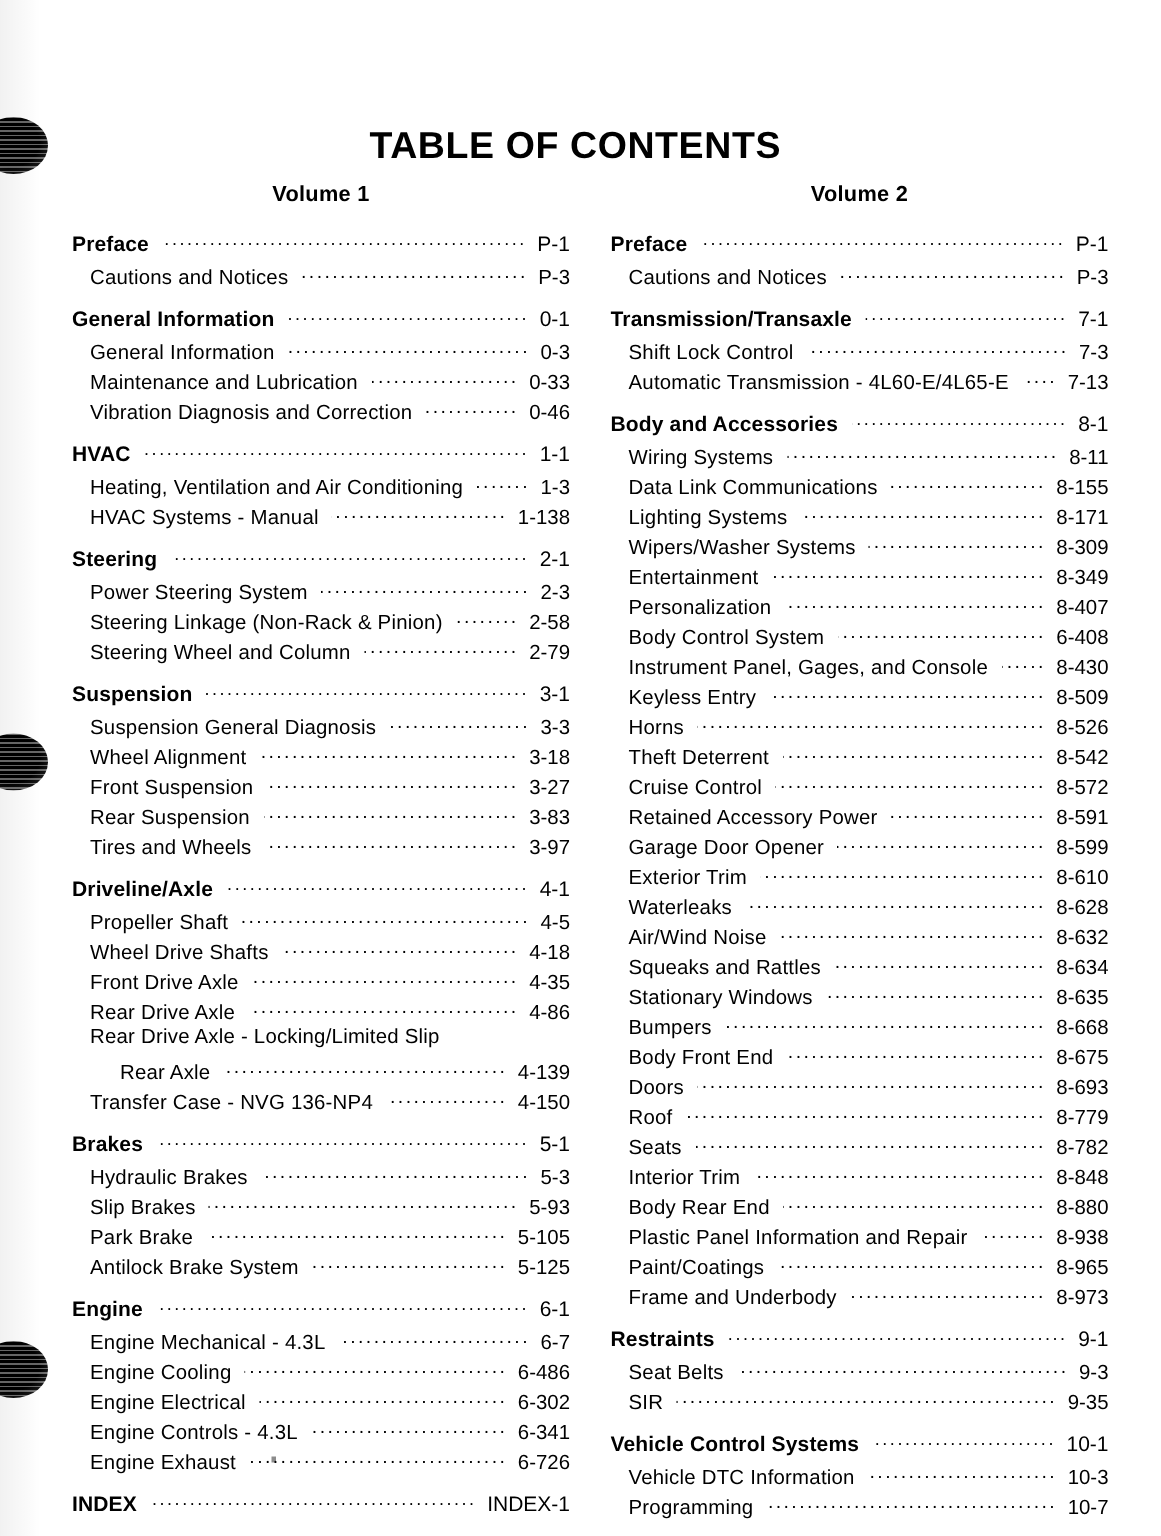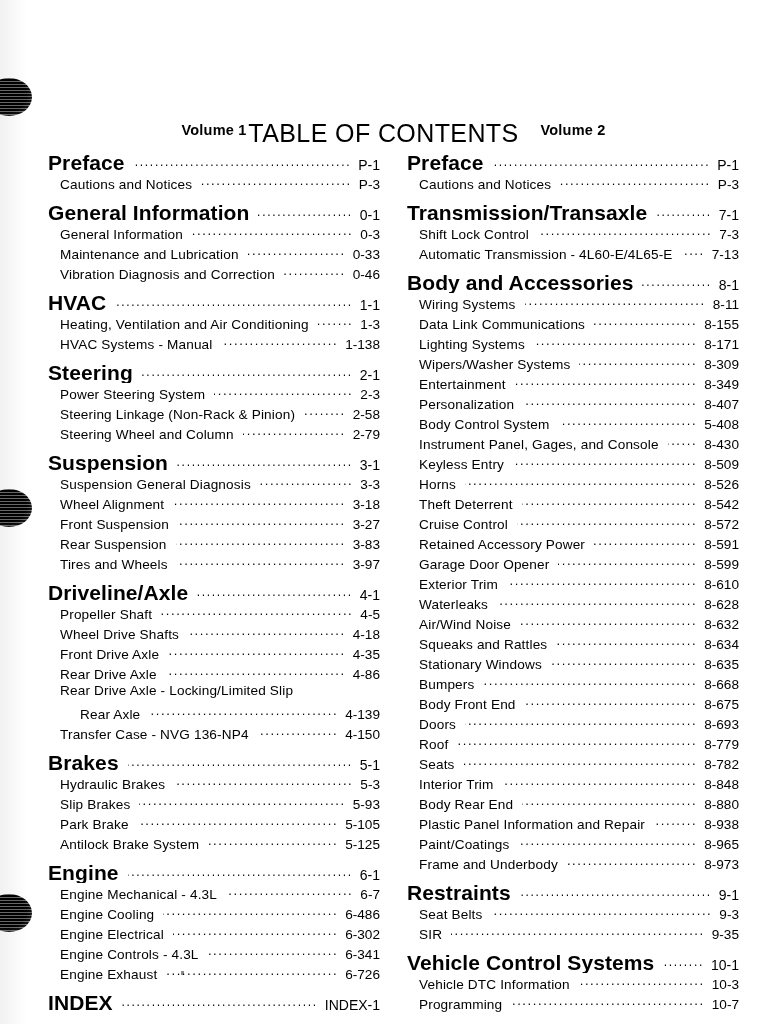--- a/index.html
+++ b/index.html
@@ -61,23 +61,22 @@
   }
 
   
   #title {
     position: absolute;
     left: 0;
     top: 83px;
     width: 767px;
     text-align: center;
     font-size: 25px;
-    font-weight: normal;
+    font-weight: bold;
     letter-spacing: 0.4px;
-    margin-top: 36px;
   }
 
   
   .column {
     position: absolute;
     top: 122px;
   }
   #col-left  { left: 48px;  width: 332px; }
   #col-right { left: 407px; width: 332px; }
 
@@ -126,21 +125,21 @@
     flex: 0 0 auto;
     padding-left: 4px;
     text-align: right;
   }
 
   
   .row.head {
     height: 22px;
   }
   .row.head .label {
-    font-size: 21px;
+    font-size: 14px;
     font-weight: bold;
     letter-spacing: 0.1px;
   }
   .row.head .page {
     font-size: 14px;
   }
   .row.head .leader::before {
     font-size: 12px;
     letter-spacing: 1.7px;
   }
@@ -458,21 +457,21 @@
             <span class="page">8-349</span>
           </div>
           <div class="row sub">
             <span class="label">Personalization</span>
             <span class="leader"></span>
             <span class="page">8-407</span>
           </div>
           <div class="row sub">
             <span class="label">Body Control System</span>
             <span class="leader"></span>
-            <span class="page">5-408</span>
+            <span class="page">6-408</span>
           </div>
           <div class="row sub">
             <span class="label">Instrument Panel, Gages, and Console</span>
             <span class="leader"></span>
             <span class="page">8-430</span>
           </div>
           <div class="row sub">
             <span class="label">Keyless Entry</span>
             <span class="leader"></span>
             <span class="page">8-509</span>

